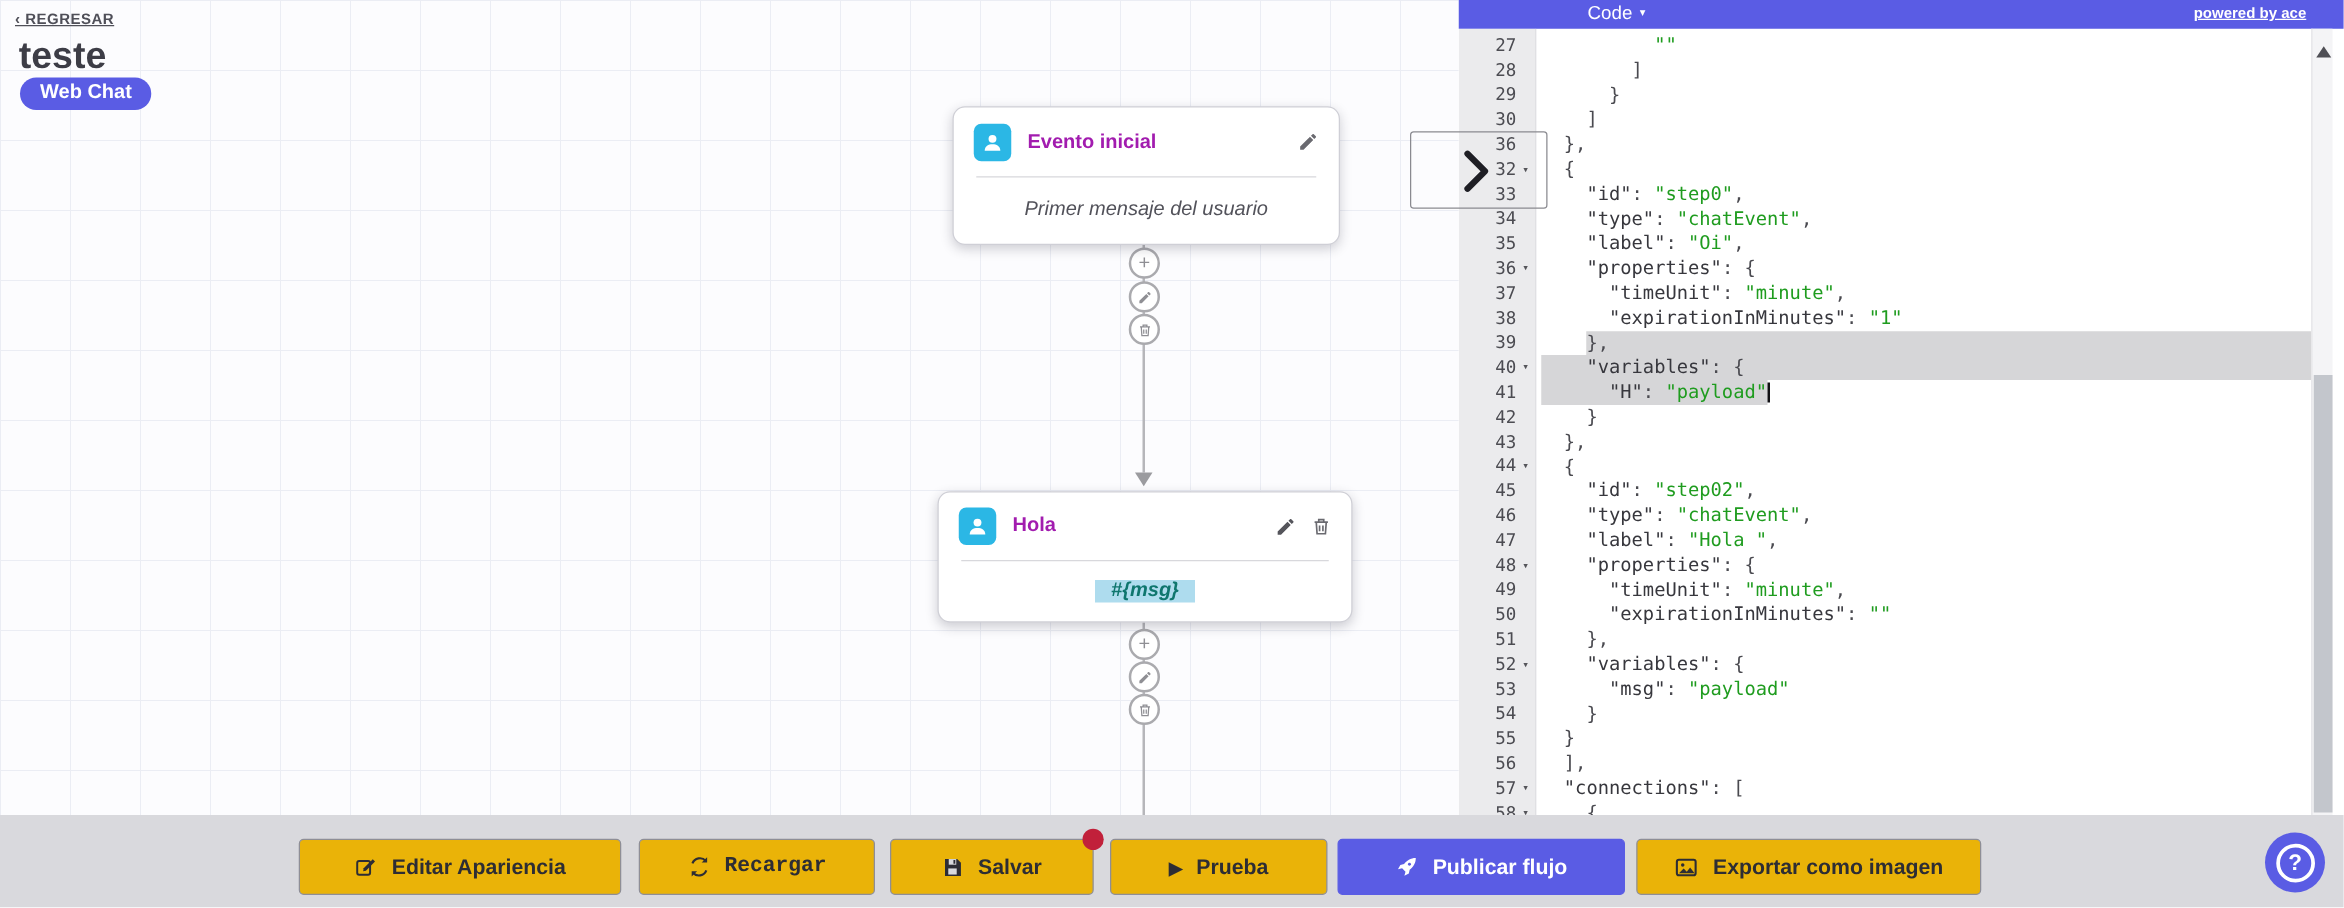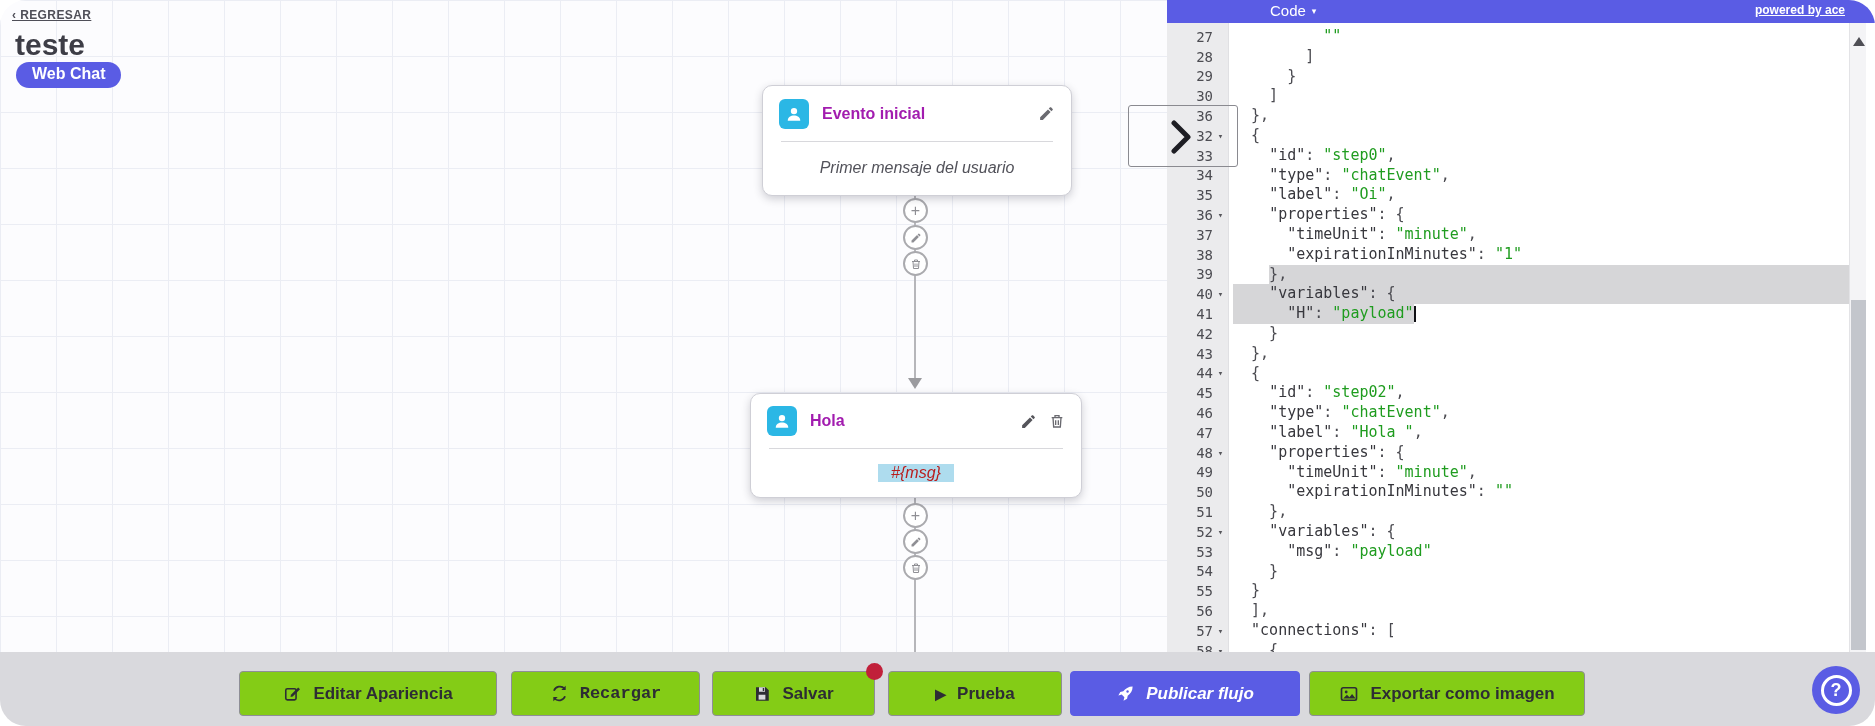--- a/index.html
+++ b/index.html
@@ -1,18 +1,18 @@
 <!DOCTYPE html>
 <html><head>
 <meta charset="utf-8">
 <style>
   * { margin:0; padding:0; box-sizing:border-box; }
   html,body { width:1875px; height:726px; overflow:hidden; background:#fff;
               font-family:"Liberation Sans", sans-serif; }
-  #app { position:relative; width:1875px; height:726px; overflow:hidden;border-radius:26px; }
+  #app { position:relative; width:1875px; height:726px; overflow:hidden; }
 
   
   .canvas { position:absolute; left:0; top:0; width:1167px; height:652px;
     background-color:#fcfcfe;
     background-image: linear-gradient(to right, #ebedf4 1px, transparent 1px),
                       linear-gradient(to bottom, #ebedf4 1px, transparent 1px);
     background-size:56px 56px; }
   .back-link { position:absolute; left:12px; top:8px; font-size:12px; font-weight:bold;
     color:#4f4f58; text-decoration:underline; letter-spacing:.4px; cursor:pointer; }
   .flow-title { position:absolute; left:15px; top:28px; font-size:30px; font-weight:600; color:#3d3d46; }
@@ -23,21 +23,21 @@
   .node { position:absolute; background:#fff; border:1px solid #cfcfd6; border-radius:10px;
     box-shadow:0 3px 9px rgba(40,40,60,.22); z-index:3; }
   .node-header { display:flex; align-items:center; padding:0 16px; gap:13px; }
   .node-avatar { width:30px; height:30px; border-radius:6px; background:#2bb7e5;
     display:flex; align-items:center; justify-content:center; flex:0 0 auto; }
   .node-title { font-size:16px; font-weight:bold; color:#a21caf; }
   .node-actions { margin-left:auto; display:flex; gap:12px; align-items:center; }
   .node-divider { border-top:1px solid #d8d8dc; margin:0 18px; }
   .node-body { display:flex; align-items:center; justify-content:center;
     font-style:italic; font-size:16px; color:#52525a; }
-  .msg-var { background:#aedcee; padding:0 13px; color:#b91c1c; }
+  .msg-var { background:#aedcee; padding:0 13px; color:#0f766e;font-weight:bold; }
   #node-0 { left:762px; top:85px;  width:310px; height:111px; }
   #node-0 .node-header { height:55px; }  #node-0 .node-body { height:52px; }
   #node-1 { left:750px; top:393px; width:332px; height:105px; }
   #node-1 .node-header { height:54px; }  #node-1 .node-body { height:48px; }
 
   
   .conn-line { position:absolute; width:2px; background:#b6b6ba; z-index:1; }
   .conn-arrow { position:absolute; width:0; height:0; border-left:7px solid transparent;
     border-right:7px solid transparent; border-top:11px solid #9b9b9f; z-index:1; }
   .conn-circle { position:absolute; width:25px; height:25px; border-radius:50%;
@@ -80,25 +80,25 @@
   .scroll-thumb { position:absolute; left:1px; top:277px; width:15px; height:350px;
     background:#c3c6cc; cursor:pointer; }
 
   
   .collapse-box { position:absolute; left:1128px; top:105px; width:110px; height:62px;
     border:1px solid #8a8a90; border-radius:3px; background:transparent; z-index:5; cursor:pointer; }
 
   
   .toolbar { position:absolute; left:0; top:652px; width:1875px; height:74px;
     background:#d9d9dd; z-index:4; }
-  .tb-btn { position:absolute; top:19px; height:45px; background:#84cc16;
+  .tb-btn { position:absolute; top:19px; height:45px; background:#eab308;
     border:1px solid #8e8e96; border-radius:4px; display:flex; align-items:center;
     justify-content:center; gap:11px; font-size:17px; font-weight:600; color:#2d2d34;
     cursor:pointer; font-family:"Liberation Sans", sans-serif; }
-  .tb-btn.primary { background:#5a5ce4; border-color:#5a5ce4; color:#fff;font-style:italic; }
+  .tb-btn.primary { background:#5a5ce4; border-color:#5a5ce4; color:#fff; }
   #btn-0 { left:239px;  width:258px; }
   #btn-1 { left:511px;  width:189px;font-family:Liberation Mono, monospace; }
   #btn-2 { left:712px;  width:163px; }
   #btn-3 { left:888px;  width:174px; }
   #btn-4 { left:1070px; width:230px; }
   #btn-5 { left:1309px; width:276px; }
   .red-dot { position:absolute; right:-9px; top:-9px; width:17px; height:17px;
     border-radius:50%; background:#c1203a; }
   .play-glyph { font-size:14px; color:#2d2d34; }
 

